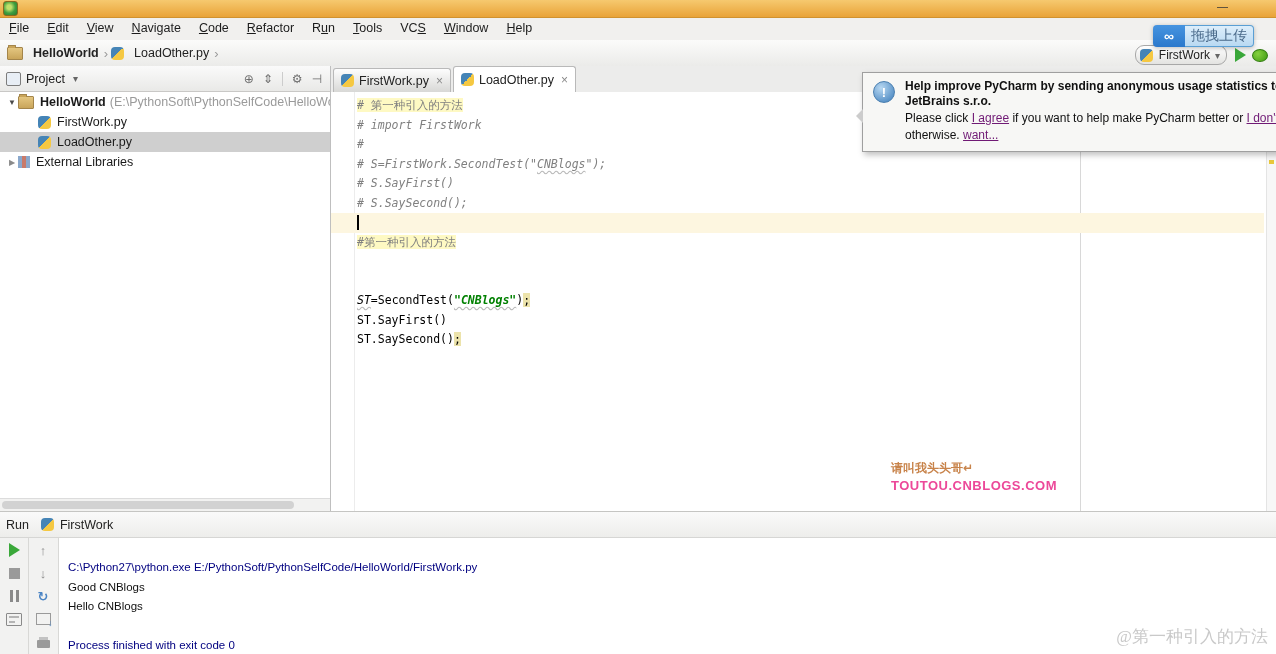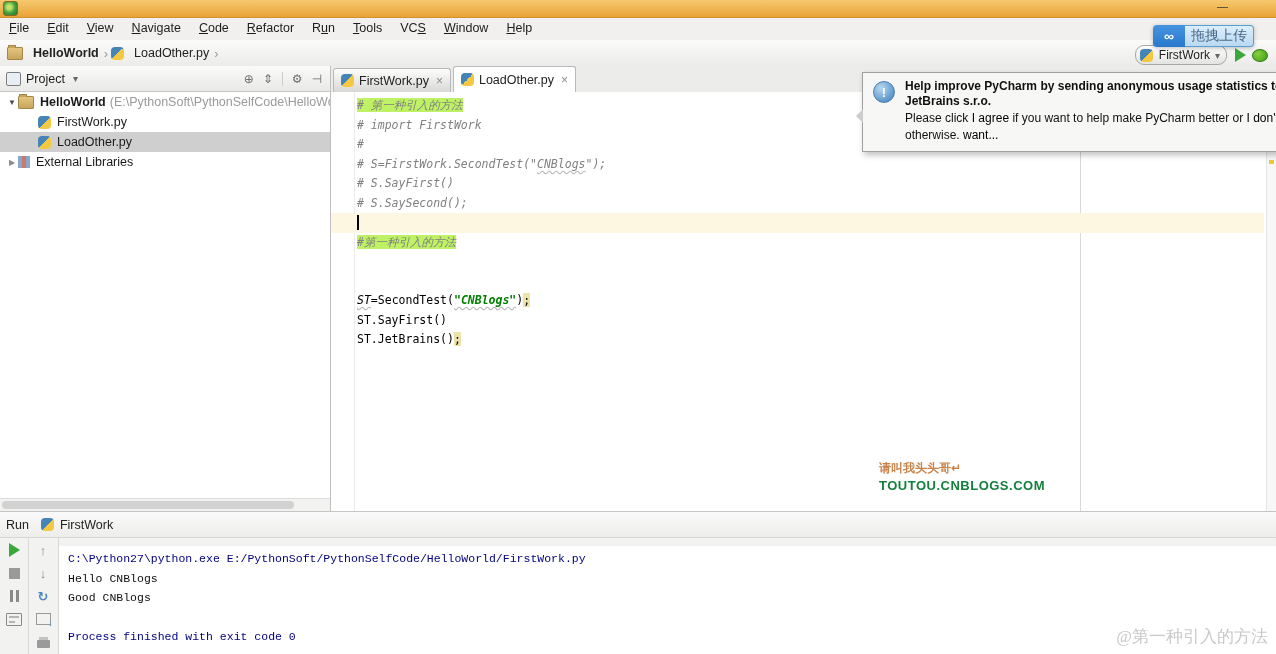--- a/index.html
+++ b/index.html
@@ -89,41 +89,41 @@
   .gutter-line{position:absolute;left:23px;top:0;bottom:0;width:1px;background:#ececec;}
   .margin-line{position:absolute;left:749px;top:0;bottom:0;width:1px;background:#d8d8d8;}
   .escroll{position:absolute;right:0;top:0;bottom:0;width:9px;background:#f7f7f7;border-left:1px solid #e4e4e4;}
   .emark{position:absolute;right:2px;width:5px;height:4px;background:#e8c83c;}
   .code-area{position:absolute;left:26px;top:4px;right:12px;
     font-family:"DejaVu Sans Mono","Liberation Mono",monospace;font-size:11.5px;}
   .code-line{height:19.5px;line-height:19.5px;white-space:pre;position:relative;}
   .code-line.caret-row{background:#fdf6e0;margin-left:-26px;padding-left:26px;}
   .caret-bar{position:absolute;left:26px;top:2px;width:2px;height:15px;background:#000;}
   .tok.c{color:#808080;font-style:italic;}
-  .tok.chl{color:#808080;font-style:italic;background:#bef264;}
+  .tok.chl{color:#808080;background:#fef9c3;}
   .tok.k{color:#000080;font-weight:bold;}
   .tok.s{color:#008000;font-weight:bold;}
   .tok.pl{color:#000;}
   .tok.warn{background:#ece3ab;}
   .tok.typo{text-decoration:underline wavy #b8b8b8;text-decoration-skip-ink:none;text-underline-offset:2px;font-style:italic;}
-  .ed-watermark{position:absolute;left:548px;top:368px;line-height:17px;}
+  .ed-watermark{position:absolute;left:560px;top:368px;line-height:17px;}
   .ed-wm1{color:#c8834a;font-size:12px;font-weight:bold;}
-  .ed-wm2{color:#15803d;font-size:13px;font-weight:bold;letter-spacing:.5px;}
+  .ed-wm2{color:#ec4899;font-size:13px;font-weight:bold;letter-spacing:.5px;}
   
   .notif{left:862px;top:72px;width:640px;background:#f7f7f5;border:1px solid #9f9f9f;
     box-shadow:2px 3px 6px rgba(0,0,0,.25);z-index:50;padding:6px 8px 8px 8px;font-size:12px;color:#111;}
   .notif-arrow{position:absolute;left:-7px;top:36px;width:0;height:0;
     border-top:7px solid transparent;border-bottom:7px solid transparent;border-right:7px solid #cccccc;}
   .notif-flex{display:flex;}
   .info-ico{width:20px;height:20px;border-radius:50%;flex:0 0 20px;margin:2px 10px 0 2px;
     background:radial-gradient(circle at 35% 30%,#b8d8f2,#5a93c8 75%);border:1px solid #4a7fb0;
     color:#fff;font-weight:bold;font-size:13px;display:flex;align-items:center;justify-content:center;}
   .notif-title{font-weight:bold;line-height:15px;}
   .notif-body{line-height:15px;margin-top:2px;}
-  .nlink{color:#000000;cursor:pointer;}
+  .nlink{color:#701a75;text-decoration:underline;cursor:pointer;}
   
   .runpanel{left:0;top:511px;width:1276px;height:143px;background:#f2f2f1;border-top:1px solid #c5c5c3;}
   .run-header{height:25px;display:flex;align-items:center;border-bottom:1px solid #d6d6d4;
     background:linear-gradient(#fafafa,#ededeb);font-size:12.5px;color:#222;}
   .run-header .py-ico{margin:0 6px 0 12px;}
   .run-body{position:absolute;left:0;top:26px;right:0;bottom:0;display:flex;}
   .run-tools{width:58px;display:flex;background:#f2f2f1;border-right:1px solid #d8d8d6;}
   .tool-col{width:28px;display:flex;flex-direction:column;align-items:center;padding-top:5px;gap:9px;}
   .tool-col:first-child{border-right:1px solid #d8d8d6;}
   .t-ico{width:16px;height:14px;display:flex;align-items:center;justify-content:center;
@@ -133,22 +133,22 @@
   .t-pause{display:flex;gap:3px;}
   .t-pause i{width:3px;height:12px;background:#8a8a8a;}
   .t-monitor{width:15px;height:11px;border:1px solid #8a8a8a;border-radius:1px;position:relative;}
   .t-monitor::before{content:"";position:absolute;left:2px;top:2px;right:2px;height:2px;background:#b5b5b5;}
   .t-monitor::after{content:"";position:absolute;left:2px;bottom:2px;width:6px;height:2px;background:#b5b5b5;}
   .t-blue{color:#4a84c4;}
   .t-printer{width:13px;height:8px;background:#9a9a9a;border-radius:1px;position:relative;margin-top:3px;}
   .t-printer::before{content:"";position:absolute;left:2px;top:-3px;width:9px;height:3px;background:#c2c2c2;}
   .t-winload{width:13px;height:10px;border:1px solid #9a9a9a;position:relative;}
   .t-winload::before{content:"↓";position:absolute;right:-3px;bottom:-4px;font-size:9px;color:#5a8ac0;font-weight:bold;}
-  .console{flex:1;background:#ffffff;padding:3px 0 0 9px;
-    font-family:Liberation Mono, monospace;font-size:11.5px;margin-top:8px;}
+  .console{flex:1;background:#ffffff;padding:20px 0 0 9px;
+    font-family:Liberation Sans, sans-serif;font-size:11.5px;}
   .console-line{height:19.5px;line-height:19.5px;white-space:pre;}
   .console-line.sys{color:#000080;}
   .console-line.out{color:#101010;}
   
   .page-wm{right:8px;bottom:6px;color:#c9c9c9;font-size:17px;z-index:70;
     font-family:"Liberation Serif","DejaVu Serif",serif;}
 </style>
 </head>
 <body>
 
@@ -263,21 +263,21 @@
       <div class="code-line"><span class="tok c">#</span></div>
       <div class="code-line"><span class="tok c"># S=FirstWork.SecondTest("</span><span class="tok c typo">CNBlogs</span><span class="tok c">");</span></div>
       <div class="code-line"><span class="tok c"># S.SayFirst()</span></div>
       <div class="code-line"><span class="tok c"># S.SaySecond();</span></div>
       <div class="code-line caret-row"><div class="caret-bar"></div></div>
       <div class="code-line"><span class="tok chl">#第一种引入的方法</span></div>
       <div class="code-line"></div>
       <div class="code-line"></div>
       <div class="code-line"><span class="tok pl typo">ST</span><span class="tok pl">=SecondTest(</span><span class="tok s typo">"CNBlogs"</span><span class="tok pl">)</span><span class="tok warn">;</span></div>
       <div class="code-line"><span class="tok pl">ST.SayFirst()</span></div>
-      <div class="code-line"><span class="tok pl">ST.JetBrains()</span><span class="tok warn">;</span></div>
+      <div class="code-line"><span class="tok pl">ST.SaySecond()</span><span class="tok warn">;</span></div>
     </div>
   <div class="ed-watermark">
     <div class="ed-wm1">请叫我头头哥↵</div>
     <div class="ed-wm2">TOUTOU.CNBLOGS.COM</div>
   </div>
   <div class="escroll">
     <div class="emark" style="top:6px"></div>
     <div class="emark" style="top:68px"></div>
   </div>
 </div>
@@ -327,21 +327,21 @@
         <div class="t-ico">
             <div class="t-winload"></div>
           </div>
         <div class="t-ico">
             <div class="t-printer"></div>
           </div>
       </div>
     </div>
     <div class="console">
         <div class="console-line sys">C:\Python27\python.exe E:/PythonSoft/PythonSelfCode/HelloWorld/FirstWork.py</div>
+        <div class="console-line out">Good CNBlogs</div>
         <div class="console-line out">Hello CNBlogs</div>
-        <div class="console-line out">Good CNBlogs</div>
         <div class="console-line out"></div>
         <div class="console-line sys">Process finished with exit code 0</div>
       </div>
   </div>
 </div>
 
 <div class="abs page-wm">@第一种引入的方法</div>
 
 </body></html>

